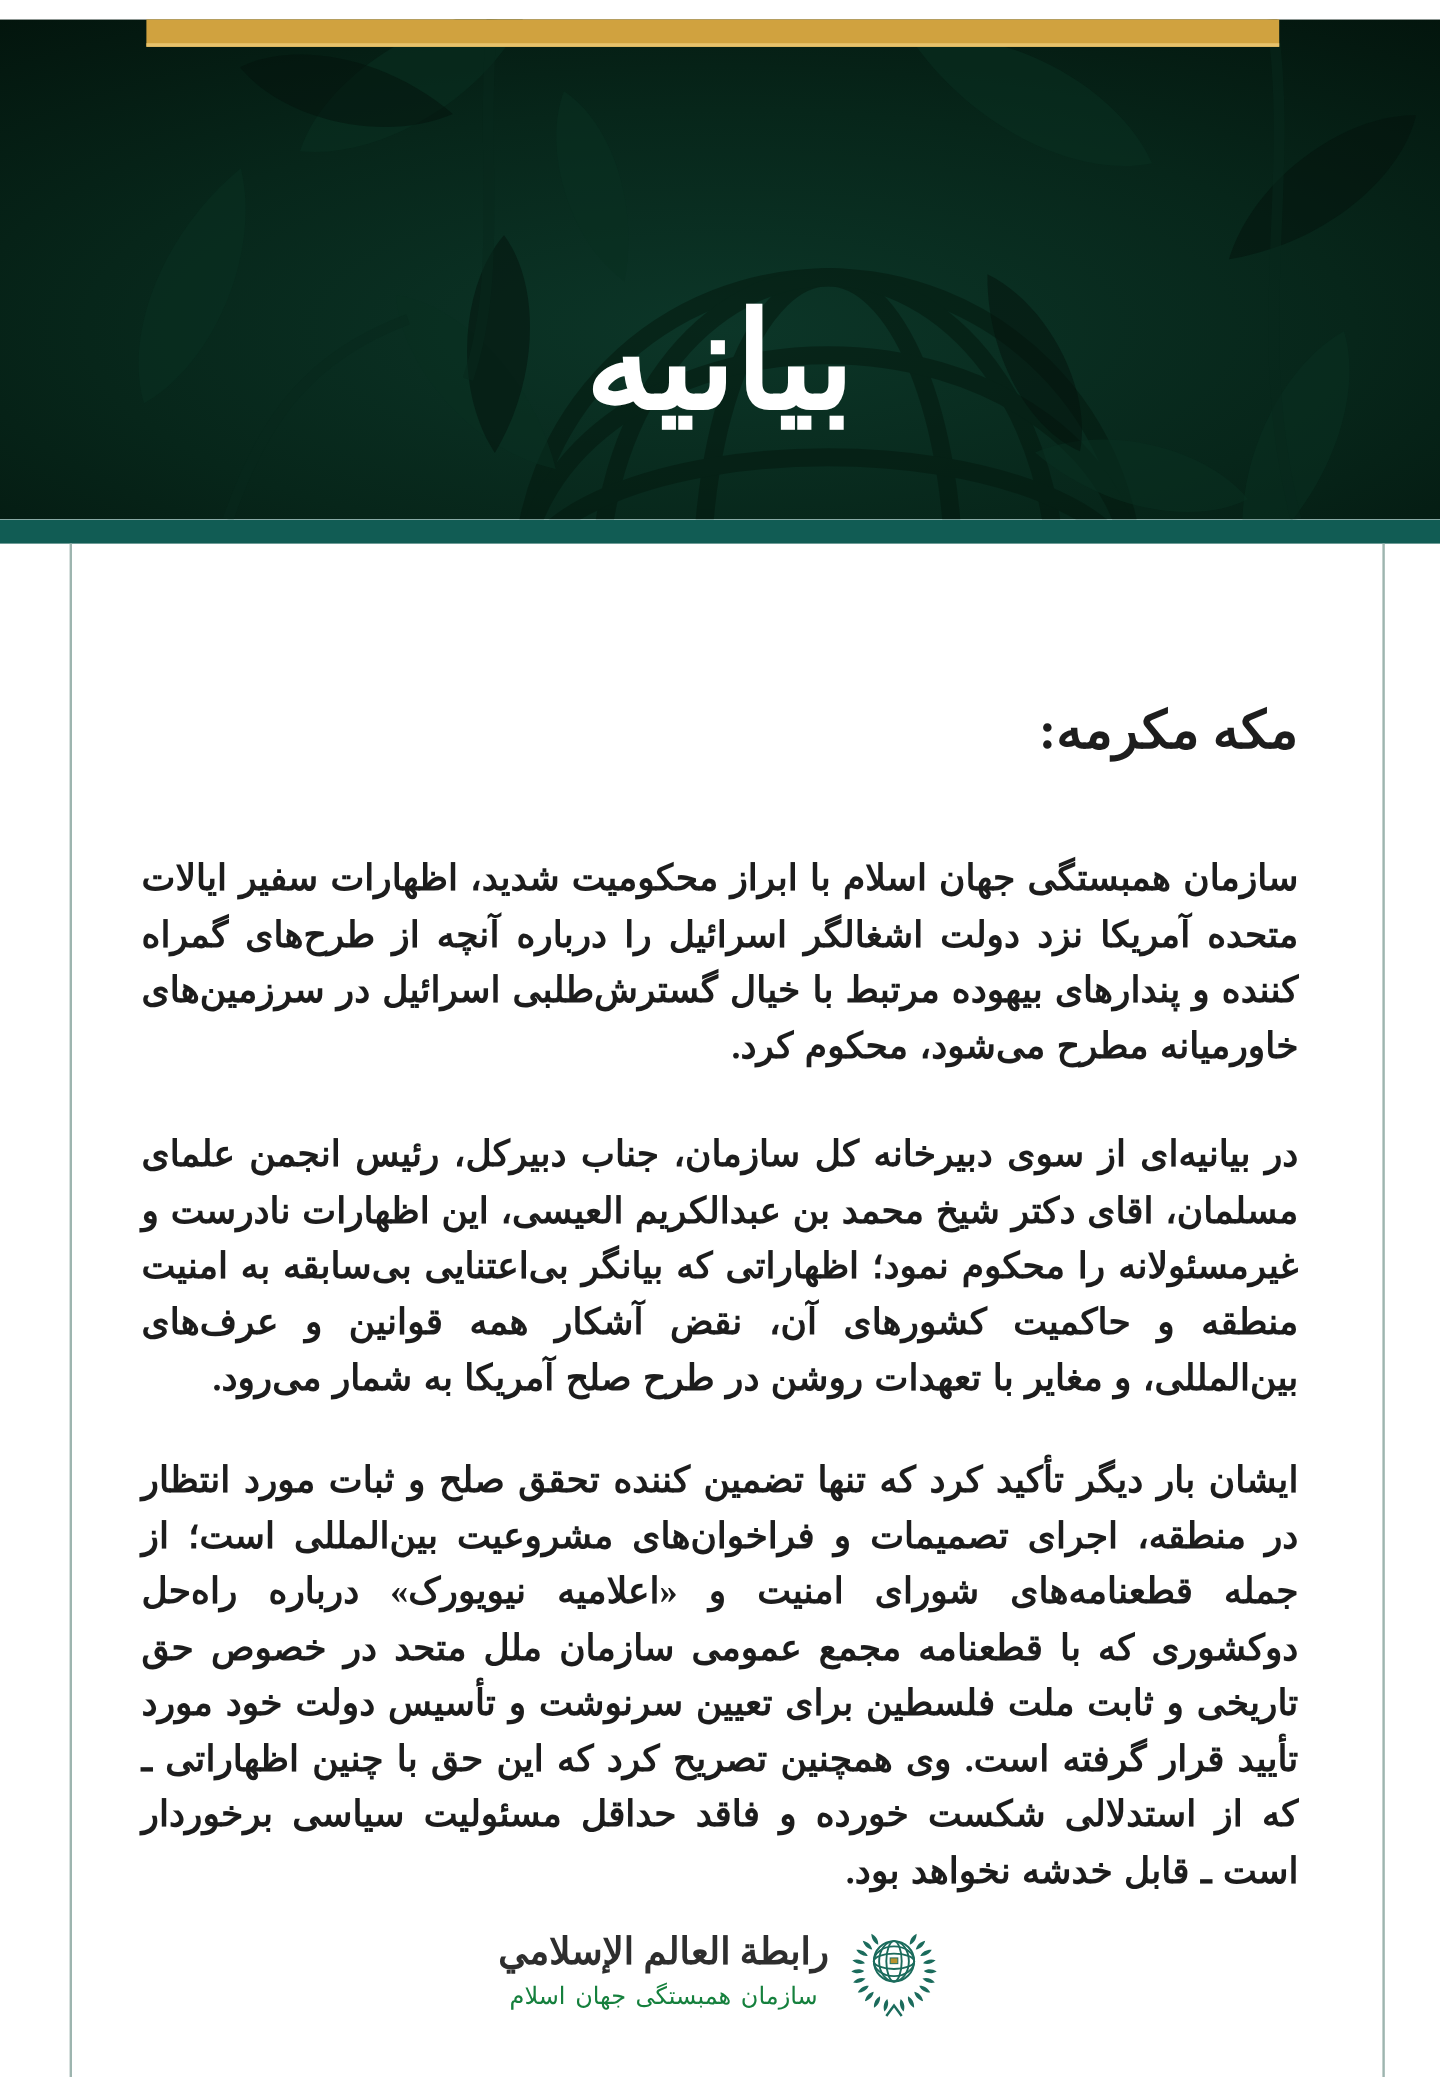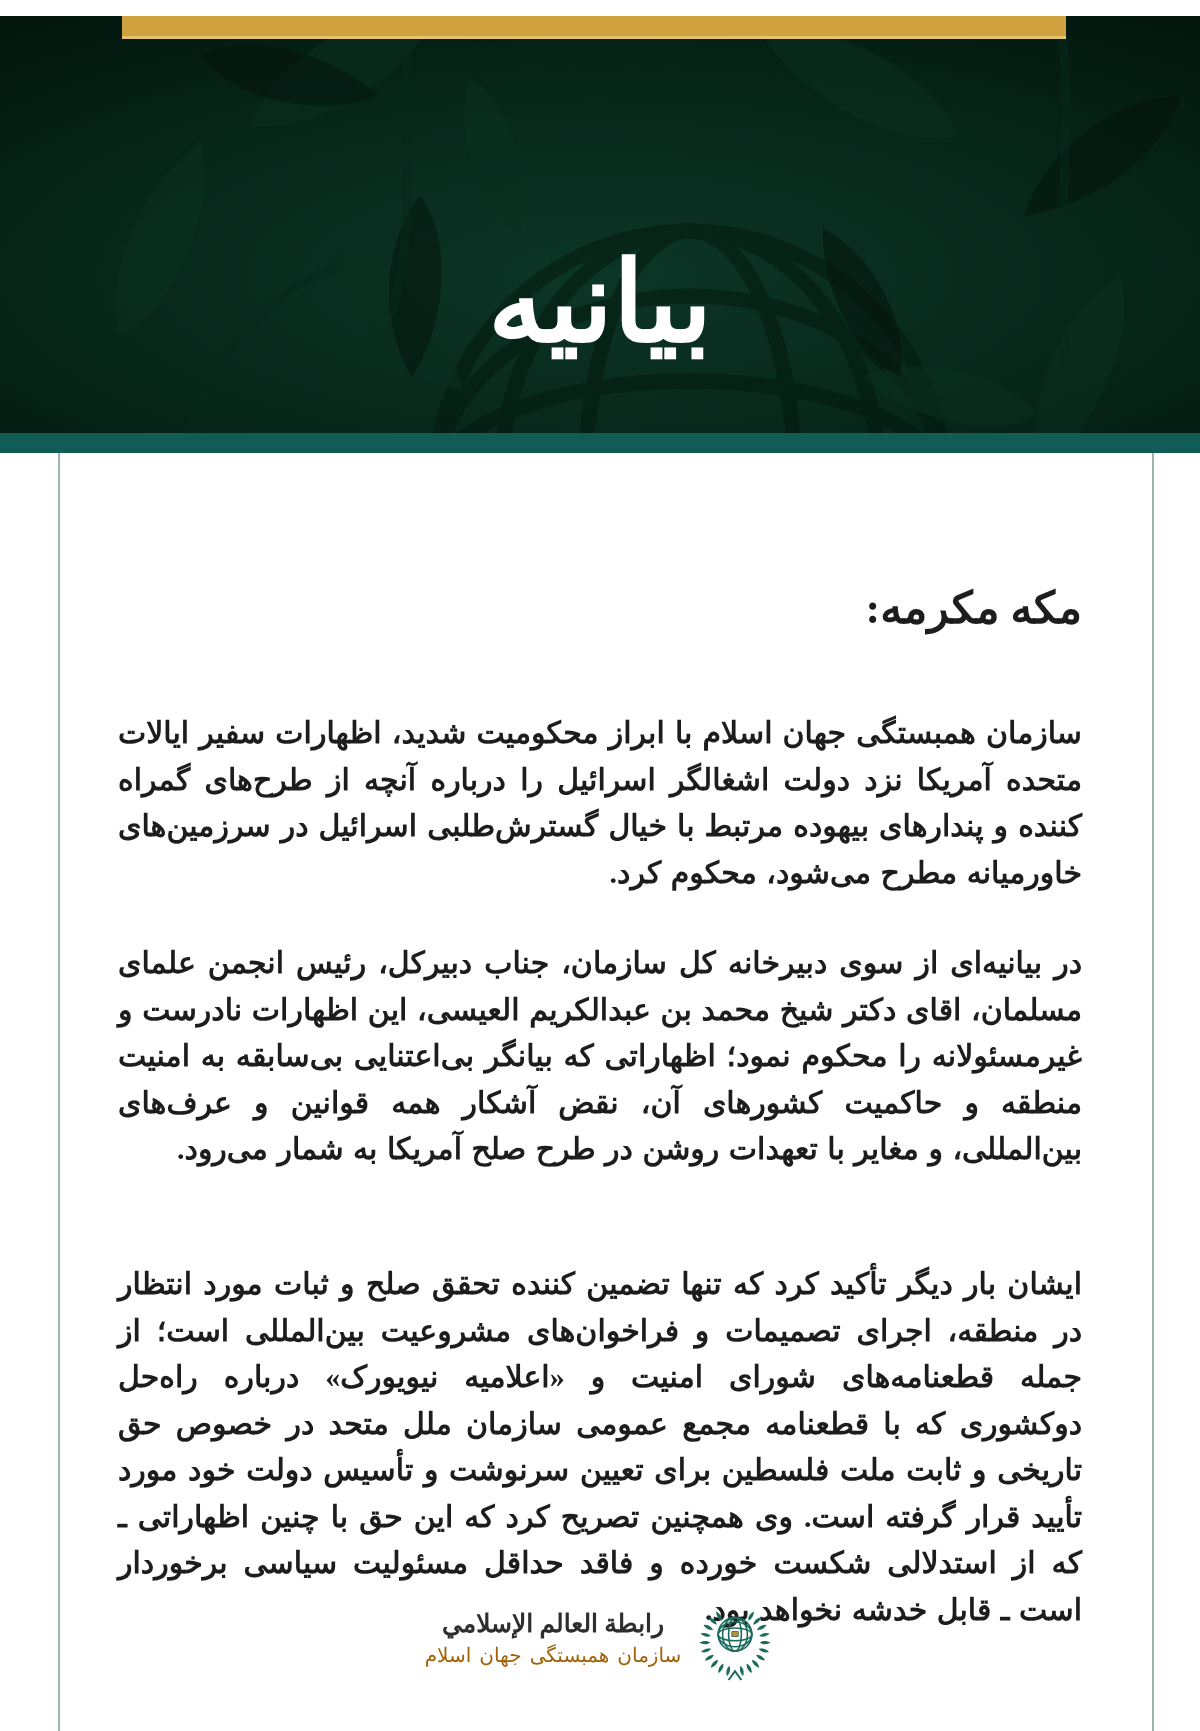--- a/index.html
+++ b/index.html
@@ -48,41 +48,41 @@
   .para{
     position:absolute;left:118px;width:964px;
     direction:rtl;
     text-align:justify;text-align-last:right;
     font-size:30px;line-height:46.5px;font-weight:bold;
     color:#1d1d1d;
     word-spacing:2px;
   }
   .para-1{top:664px;}
   .para-2{top:894px;}
-  .para-3{top:1215px;}
+  .para-3{top:1165px;}
   
   .footer-logo{
     position:absolute;top:1588px;left:0;width:1200px;
     display:flex;flex-direction:row;justify-content:center;align-items:flex-start;
     direction:rtl;
     gap:14px;
   }
   .logo-emblem{width:80px;height:84px;flex:0 0 auto;}
   .logo-text-block{
     display:flex;flex-direction:column;align-items:center;
     padding-top:4px;
   }
   .logo-calligraphy{
     direction:rtl;white-space:nowrap;
-    font-size:25px;font-weight:bold;color:#2e2e2e;
+    font-size:31px;font-weight:bold;color:#2e2e2e;
     line-height:1.25;
   }
   .logo-caption{
     direction:rtl;white-space:nowrap;
-    font-size:20px;color:#a16207;
+    font-size:20px;color:#15803d;
     margin-top:4px;word-spacing:3px;
   }
 </style>
 </head>
 <body>
 
 <div class="page">
 
   <div class="header">
     <svg class="header-art" width="1200" height="417" viewBox="0 0 1200 417" aria-hidden="true">

